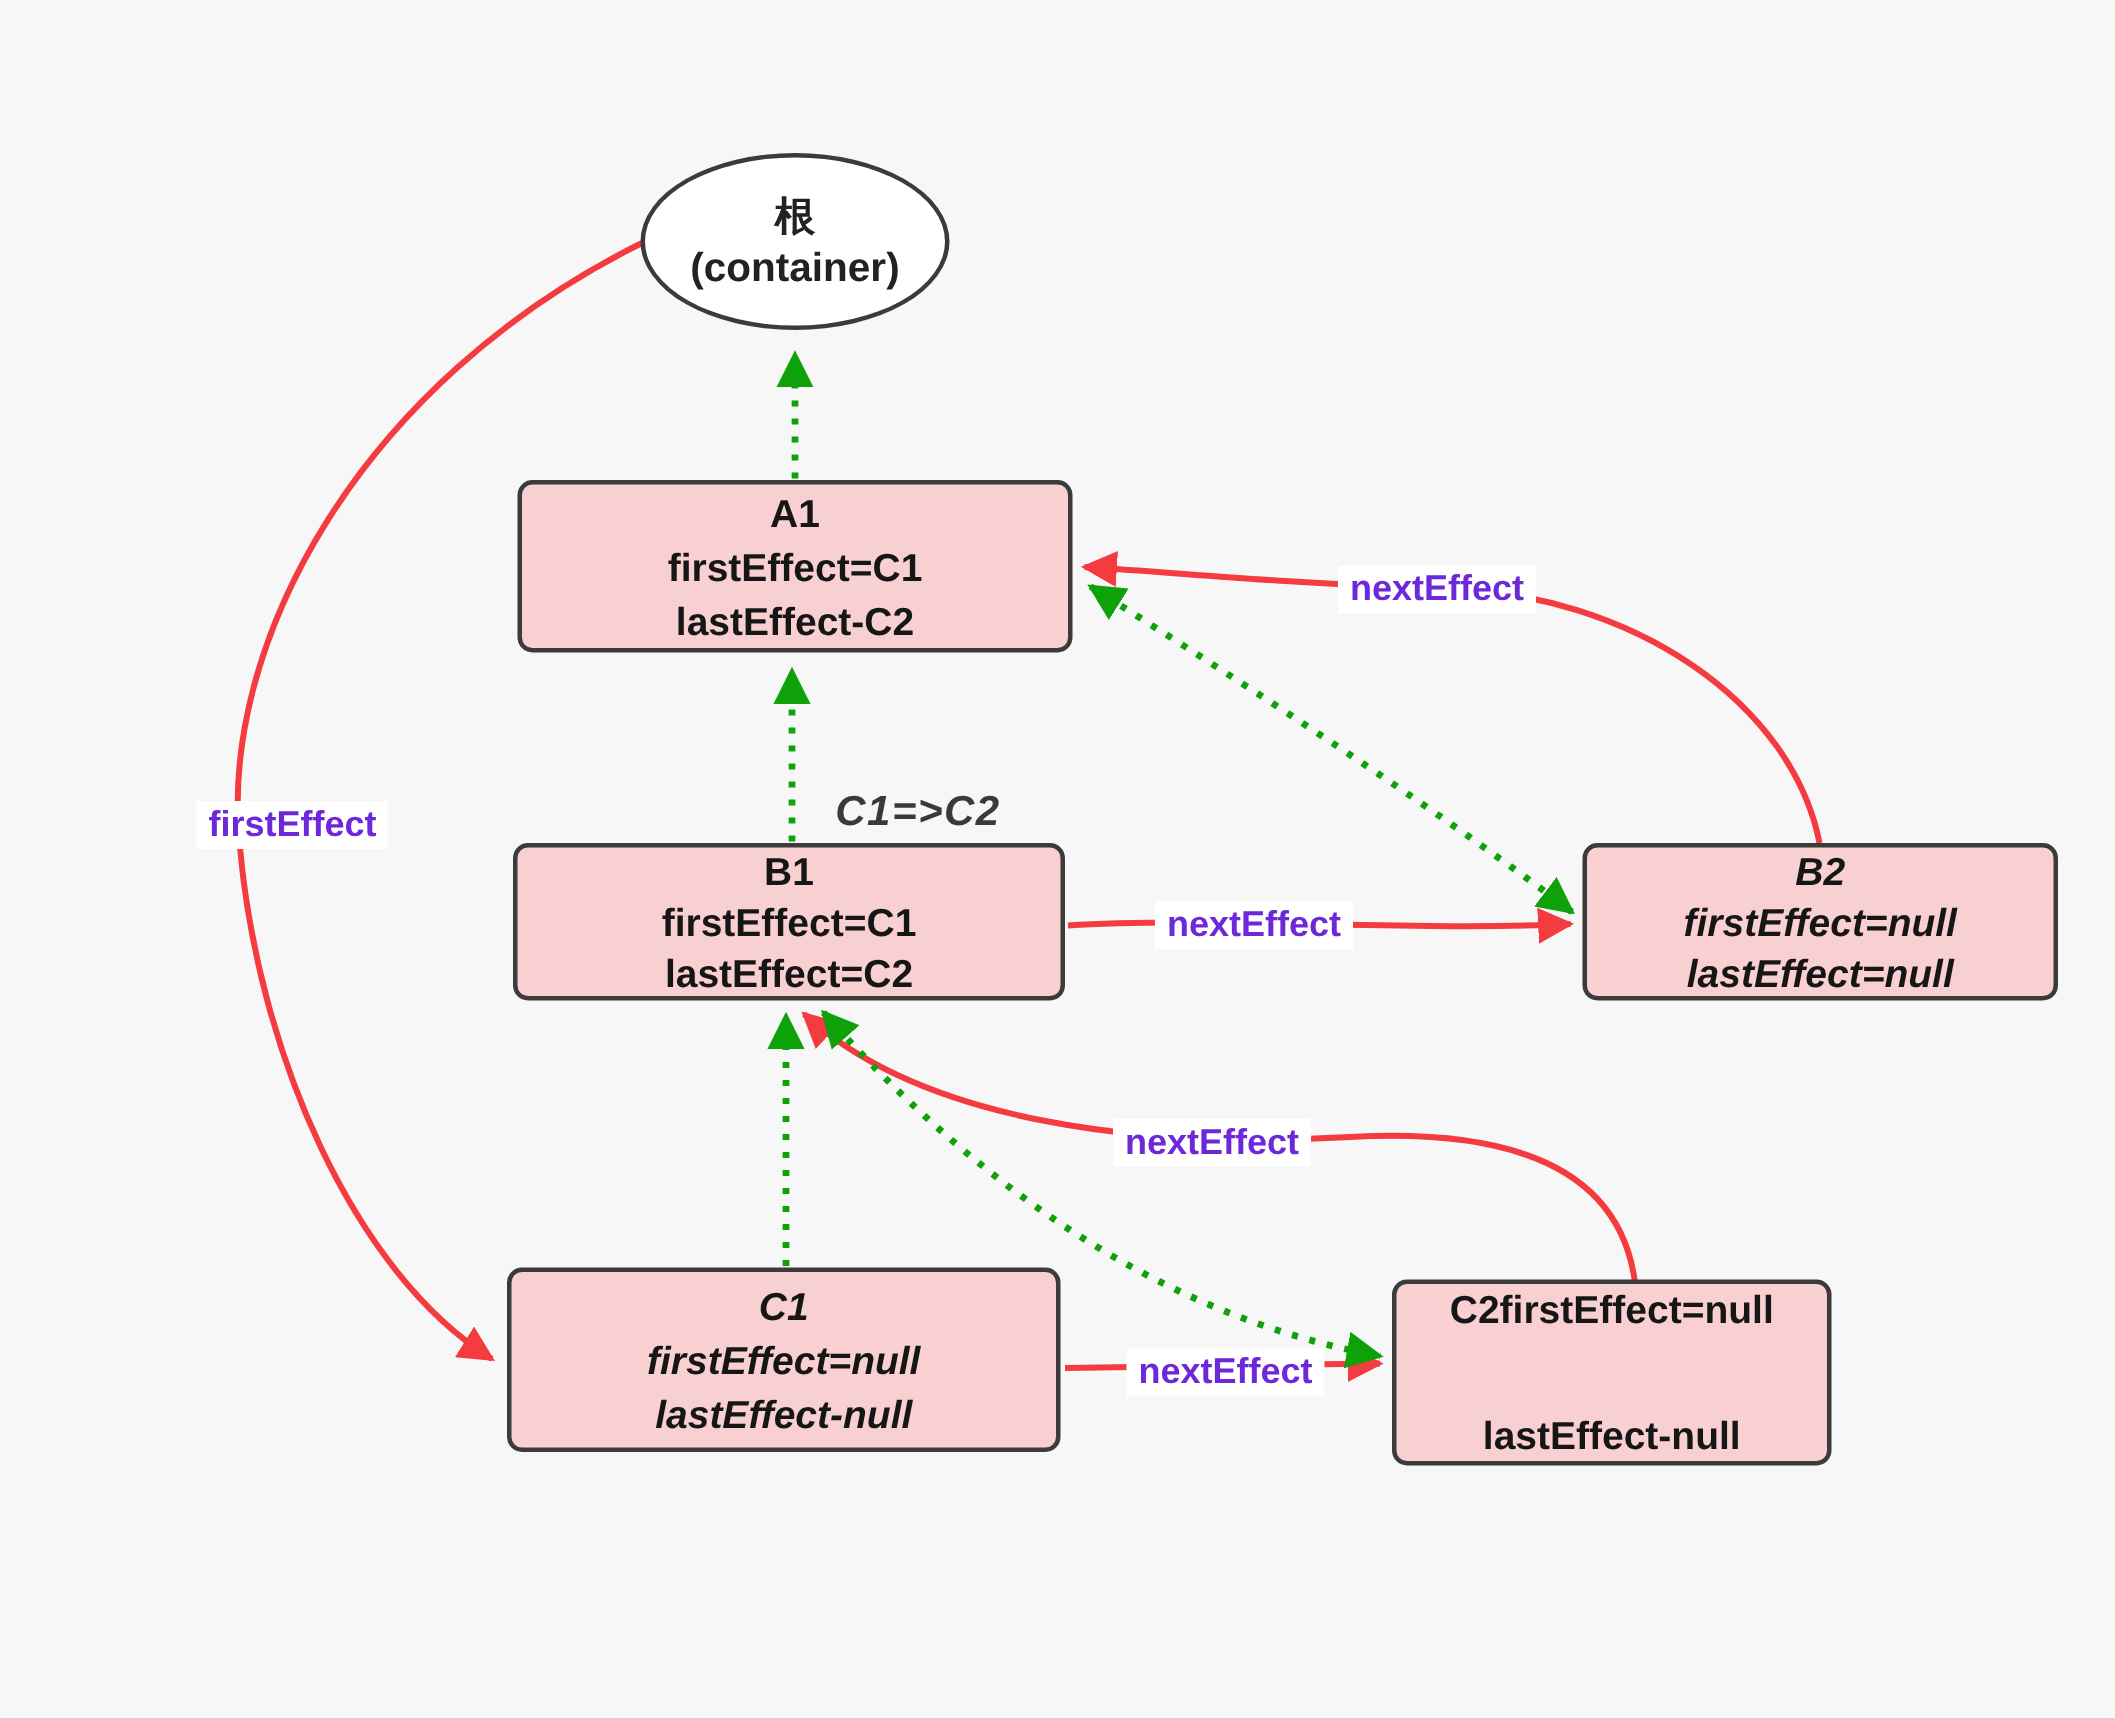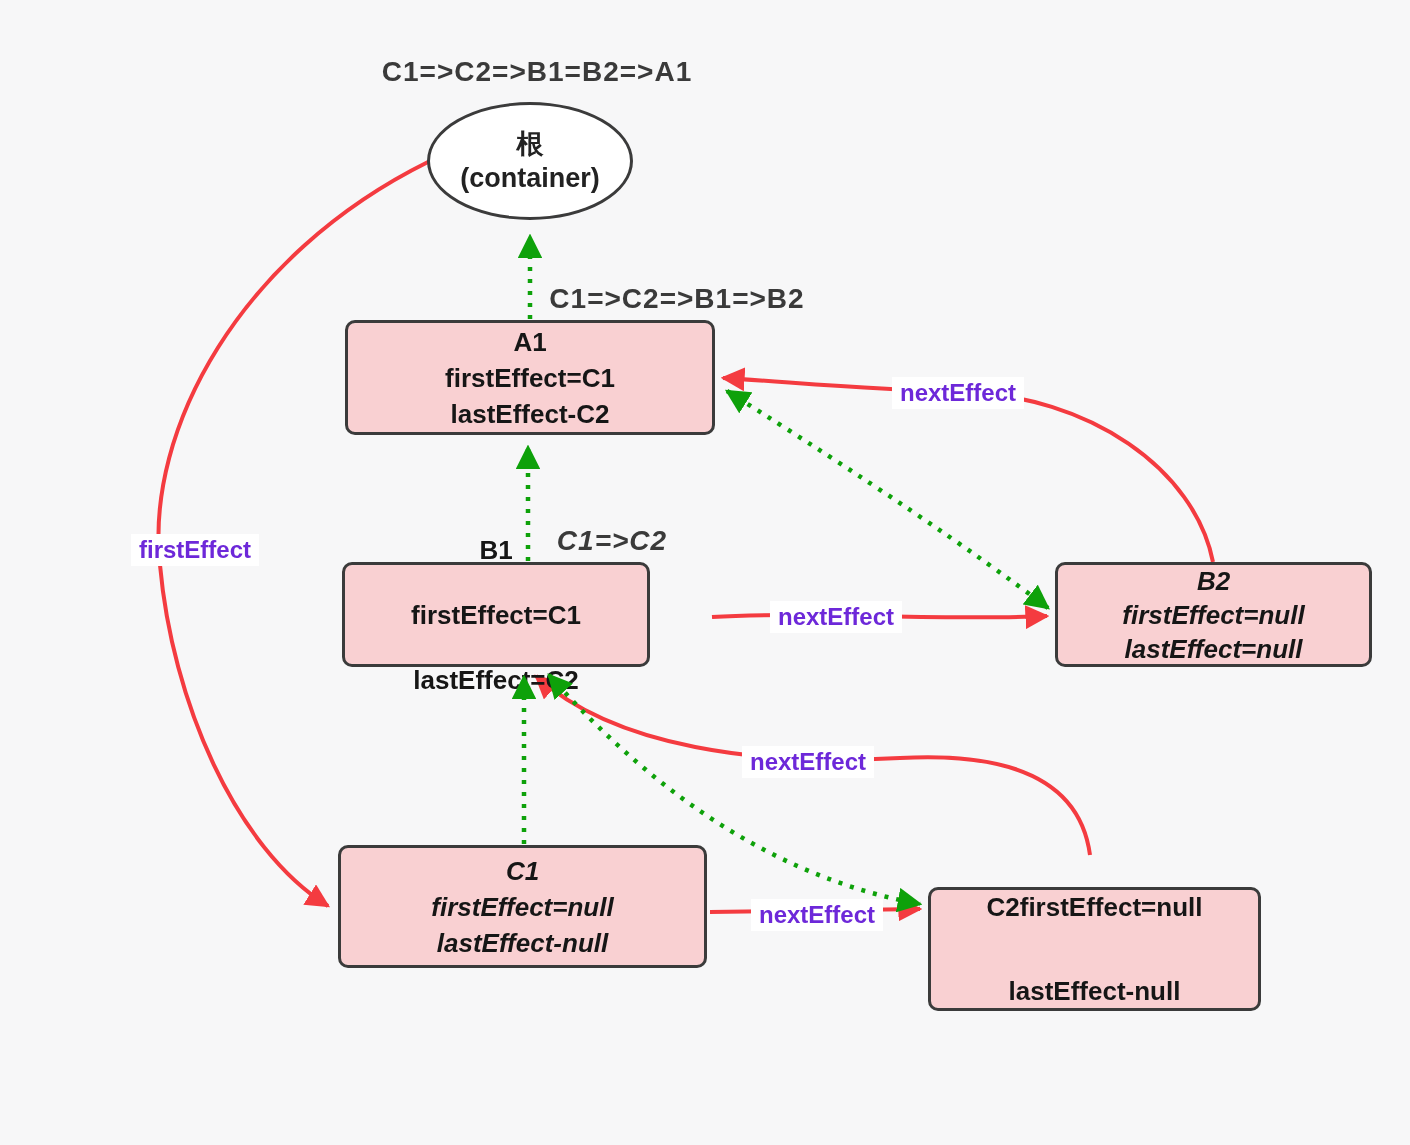--- a/index.html
+++ b/index.html
@@ -63,45 +63,43 @@
     <span>根</span>
     <span>(container)</span>
   </div>
 
   <div class="node" style="left:345px;top:320px;width:370px;height:115px;">
     <span>A1</span>
     <span>firstEffect=C1</span>
     <span>lastEffect-C2</span>
   </div>
 
-  <div class="node" style="left:342px;top:562px;width:308px;height:105px;line-height:34px;gap:31px;">
+  <div class="node" style="left:342px;top:562px;width:368px;height:105px;line-height:34px;">
     <span>B1</span>
     <span>firstEffect=C1</span>
     <span>lastEffect=C2</span>
   </div>
 
   <div class="node" style="left:1055px;top:562px;width:317px;height:105px;line-height:34px;font-style:italic;">
     <span>B2</span>
     <span>firstEffect=null</span>
     <span>lastEffect=null</span>
   </div>
 
   <div class="node" style="left:338px;top:845px;width:369px;height:123px;font-style:italic;">
     <span>C1</span>
     <span>firstEffect=null</span>
     <span>lastEffect-null</span>
   </div>
 
-  <div class="node" style="left:928px;top:887px;width:333px;height:124px;gap:48px;">
+  <div class="node" style="left:928px;top:853px;width:293px;height:124px;gap:48px;">
     <span>C2firstEffect=null</span>
     <span>lastEffect-null</span>
   </div>
 
-  <div class="annotation" style="left:537px;top:72px;">C1=&gt;C2=&gt;B1=B2=&gt;A1</div>
-  <div class="annotation" style="left:677px;top:299px;">C1=&gt;C2=&gt;B1=&gt;B2</div>
   <div class="annotation" style="left:612px;top:541px;font-style:italic;">C1=&gt;C2</div>
 
   <div class="edge-label" style="left:158px;top:550px;margin-left:37px;">firstEffect</div>
   <div class="edge-label" style="left:958px;top:393px;">nextEffect</div>
   <div class="edge-label" style="left:836px;top:617px;">nextEffect</div>
   <div class="edge-label" style="left:808px;top:762px;">nextEffect</div>
   <div class="edge-label" style="left:817px;top:915px;">nextEffect</div>
 
   <svg class="layer green-layer">
     <defs>

